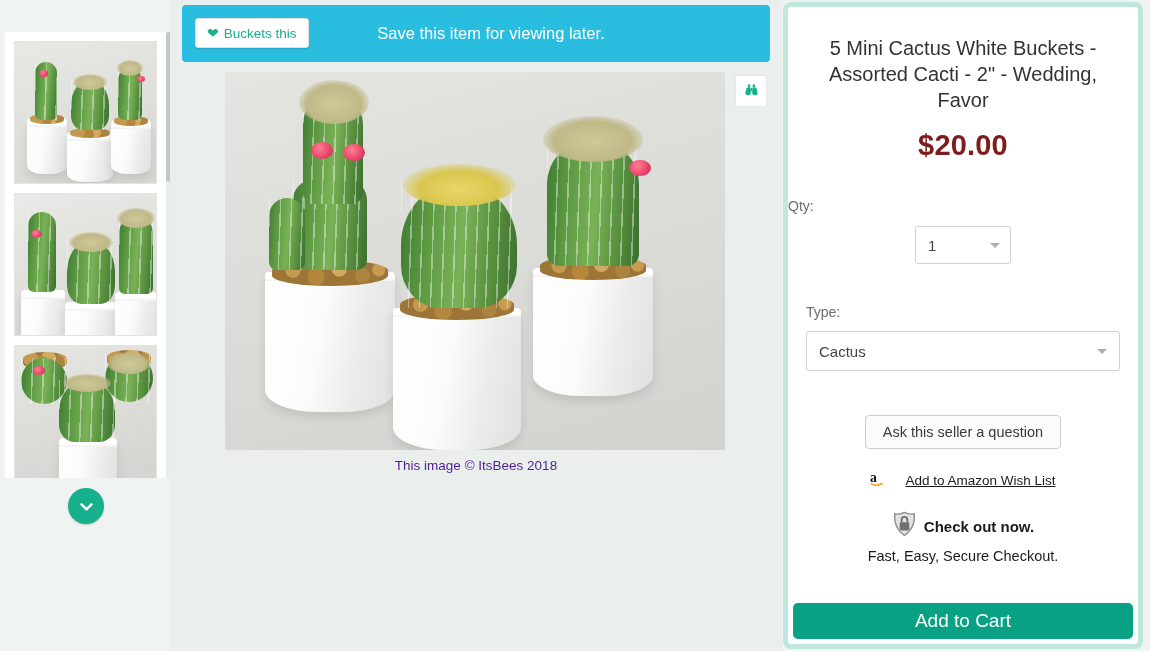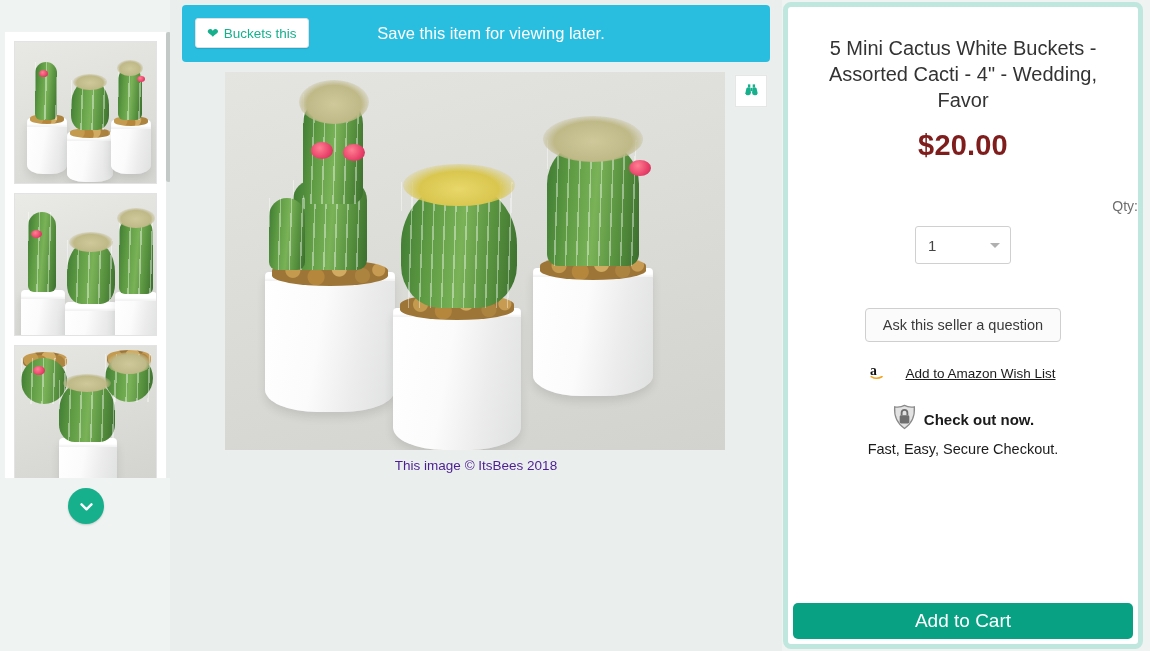--- a/index.html
+++ b/index.html
@@ -128,21 +128,21 @@
     margin:28px 18px 0 18px;text-align:center;
     font-size:20px;line-height:26px;color:#333333;font-weight:400;
   }
   .price{
     margin:16px 0 0 0;text-align:center;
     font-size:29px;font-weight:bold;color:#7f1d1d;letter-spacing:.2px;
   }
   .field-label{
     color:#6e6e6e;font-size:14px;
   }
-  .qty-block{margin-top:36px;text-align:right;}
+  .qty-block{margin-top:36px;text-align:left;}
   .qty-block .field-label{display:block;}
   .select{
     border:1px solid #d0d0d0;border-radius:3px;background:#ffffff;
     display:flex;align-items:center;justify-content:space-between;
     color:#444;font-size:15px;cursor:pointer;box-sizing:border-box;
   }
   .select .caret{
     width:0;height:0;border-left:5px solid transparent;border-right:5px solid transparent;
     border-top:5px solid #b0b0b0;
   }
@@ -314,31 +314,38 @@
       <path d="M7.5 3h3v4h-3z"></path>
         <path d="M13.5 3h3v4h-3z"></path>
       <path d="M7 7h3.2l1.1 6.2a3.6 3.6 0 0 1-7.1.9L5.6 8z"></path>
       <path d="M17 7h-3.2l-1.1 6.2a3.6 3.6 0 0 0 7.1.9L18.4 8z"></path>
       <rect x="10.6" y="7.4" width="2.8" height="4.2"></rect>
     </svg>
   </div>
 
   <div class="right-panel">
 
-    <h1 class="prod-title">5 Mini Cactus White Buckets - Assorted Cacti - 4" - Wedding, Favor</h1>
+    <h1 class="prod-title">5 Mini Cactus White Buckets - Assorted Cacti - 2" - Wedding, Favor</h1>
     <div class="price">$20.00</div>
 
     <div class="qty-block">
       <span class="field-label">Qty:</span>
       <div class="select qty-select">
         <span>1</span>
         <span class="caret"></span>
       </div>
     </div>
 
+    <div class="type-block">
+      <span class="field-label">Type:</span>
+      <div class="select type-select">
+        <span>Cactus</span>
+        <span class="caret"></span>
+      </div>
+    </div>
 
     <button class="ask-btn">Ask this seller a question</button>
 
     <div class="wishlist-row">
       <span>
         <svg width="21" height="17" viewBox="0 0 26 20">
           <text x="0" y="14" font-family="Liberation Serif, serif" font-size="17" font-weight="bold" fill="#111">a</text>
           <path d="M1.5 16.3c4 2.6 9.2 2.6 13.2.2" stroke="#f4a41c" stroke-width="1.9" fill="none" stroke-linecap="round"></path>
           <path d="M14.6 16.8l1.9-1.1-2.2-.2z" fill="#f4a41c"></path>
         </svg>

